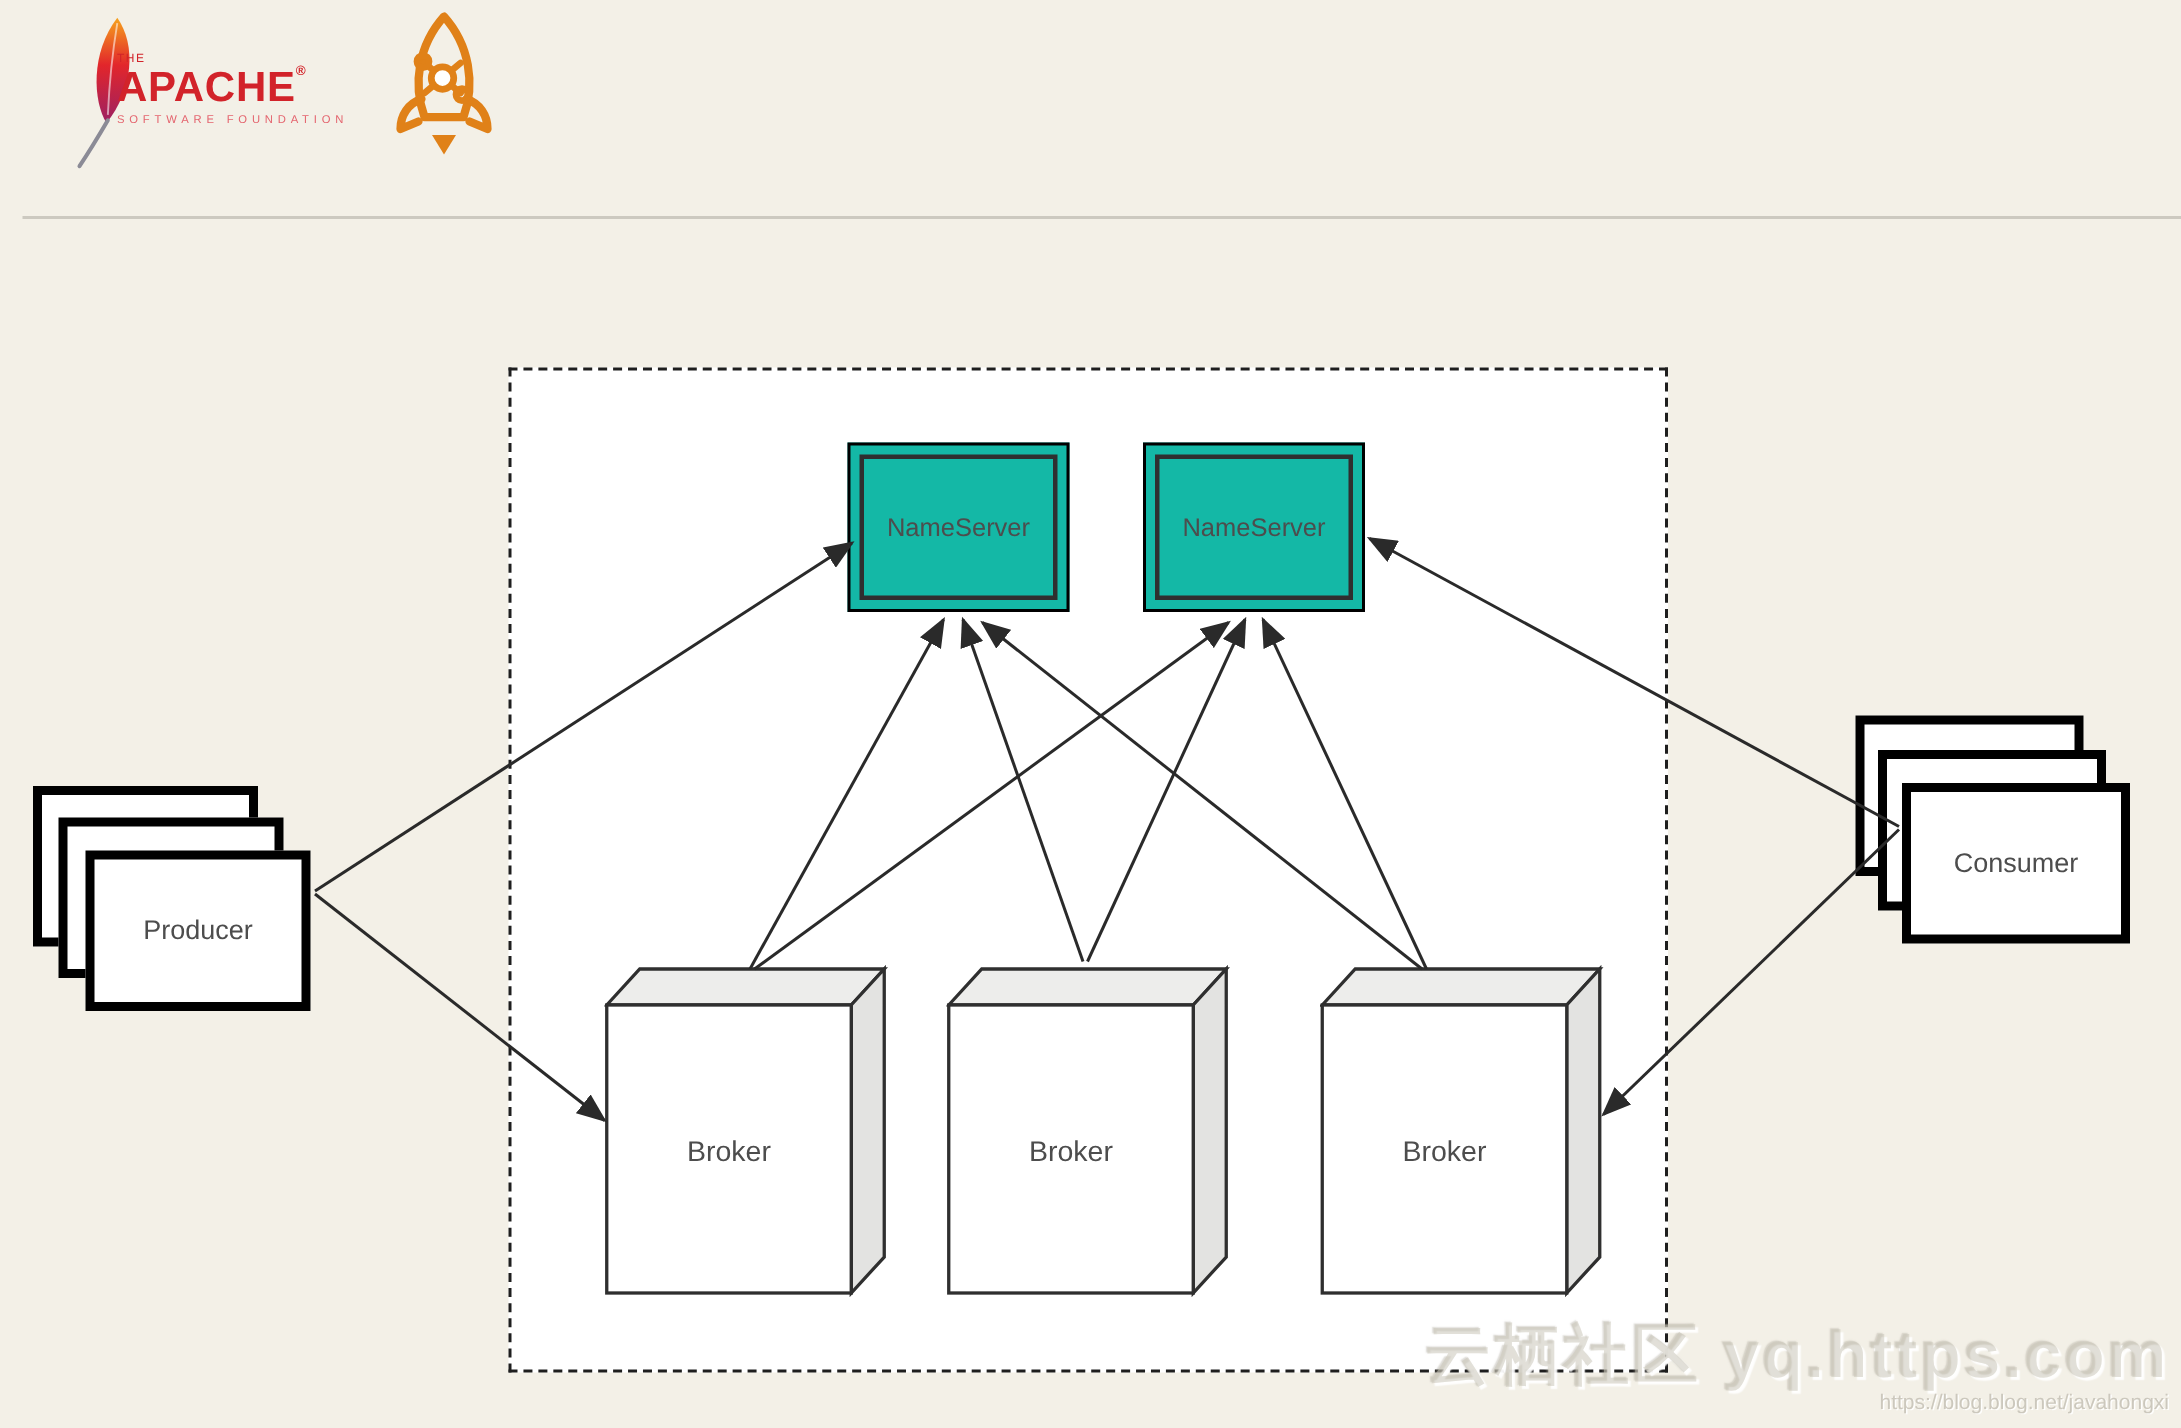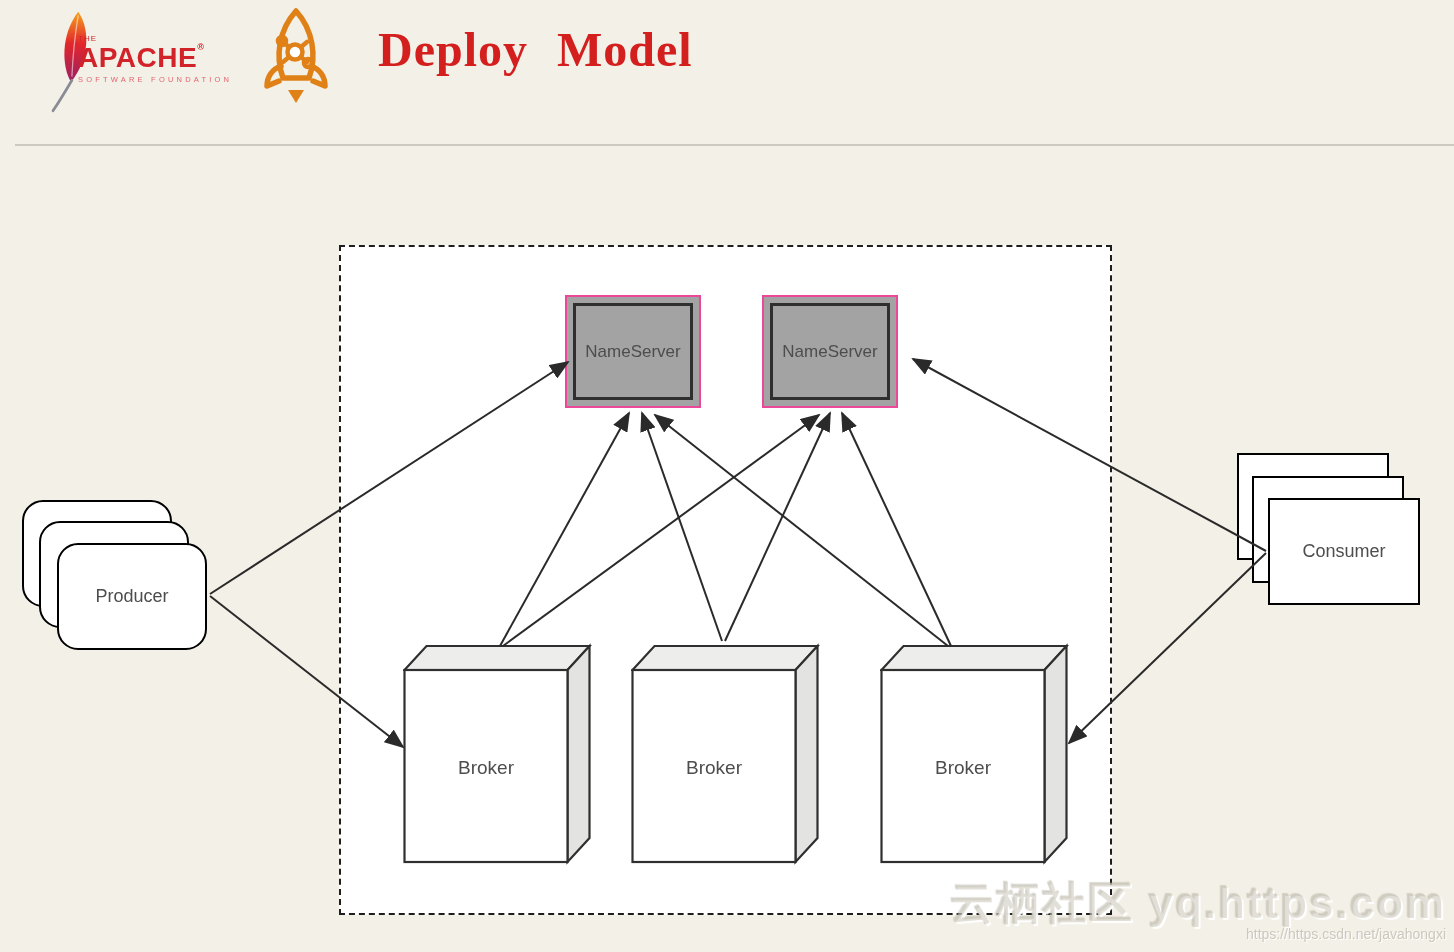--- a/index.html
+++ b/index.html
@@ -30,41 +30,41 @@
 
   
   .cluster-box {
     position:absolute; left:339px; top:245px; width:773px; height:670px;
     border:2px dashed #1e1e1e; background:#ffffff; z-index:1;
   }
   .node { position:absolute; z-index:2; }
   .node-label { color:#4d4d4d; }
 
   
-  .ns-box { width:136px; height:113px; border:2px solid #ec4899; background:#a3a3a3; }
+  .ns-box { width:148px; height:113px; border:2px solid #000000; background:#14b8a6; }
   .ns-inner {
     position:absolute; left:6px; top:6px; right:6px; bottom:6px;
     border:3px solid #2f2f2f; display:flex; align-items:center; justify-content:center;
     font-size:17px;
   }
   .ns1 { left:565px; top:295px; }
   .ns2 { left:762px; top:295px; }
 
   
   .broker { width:192px; height:224px; }
   .broker svg { display:block; }
   .broker text { font-family:"Liberation Sans", sans-serif; font-size:19px; fill:#4d4d4d; }
   .broker1 { left:403px; top:643px; }
   .broker2 { left:631px; top:643px; }
   .broker3 { left:880px; top:643px; }
 
   
-  .card { position:absolute; background:#fff; border:2px solid #000000; }
+  .card { position:absolute; background:#fff; border:6px solid #000000;margin-top:24px; }
   .card.front { display:flex; align-items:center; justify-content:center; font-size:18px; }
-  .producer-stack .card { width:150px; height:107px;border-radius:21px; }
+  .producer-stack .card { width:150px; height:107px; }
   .consumer-stack .card { width:152px; height:107px; }
 
   
   .edges-svg { position:absolute; left:0; top:0; width:1454px; height:952px; z-index:3; pointer-events:none; }
   .edges-svg line { stroke:#2a2a2a; stroke-width:2; }
 
   
   .watermark-big {
     position:absolute; right:8px; top:874px; z-index:4;
     font-size:44px; font-weight:bold; letter-spacing:2px; white-space:nowrap;
@@ -108,21 +108,20 @@
     <path d="M42,84 L58,84 L50,97 Z" fill="#e08118" stroke="none"></path>
     <g stroke-width="4.5">
       <line x1="37" y1="36" x2="61" y2="56"></line>
       <line x1="61" y1="36" x2="37" y2="56"></line>
       <circle cx="36" cy="35" r="4"></circle>
       <circle cx="62" cy="57" r="4"></circle>
       <circle cx="49" cy="46" r="7.5" fill="#fff"></circle>
     </g>
   </svg>
 
-  <div class="page-title">Deploy Model</div>
   <div class="divider"></div>
 </div>
 
 <div class="cluster-box"></div>
 
 <div class="node ns-box ns1">
   <div class="ns-inner node-label">NameServer</div>
 </div>
 <div class="node ns-box ns2">
   <div class="ns-inner node-label">NameServer</div>
@@ -179,13 +178,13 @@
       <line x1="722" y1="641" x2="642" y2="413" marker-end="url(#arrow)"></line>
       <line x1="725" y1="641" x2="830" y2="413" marker-end="url(#arrow)"></line>
       <line x1="948" y1="646" x2="655" y2="415" marker-end="url(#arrow)"></line>
       <line x1="951" y1="646" x2="842" y2="413" marker-end="url(#arrow)"></line>
       <line x1="1266" y1="551" x2="913" y2="359" marker-end="url(#arrow)"></line>
       <line x1="1266" y1="553" x2="1069" y2="743" marker-end="url(#arrow)"></line>
     </g>
 </svg>
 
 <div class="watermark-big">云栖社区 yq.https.com</div>
-<div class="watermark-url">https://https.csdn.net/javahongxi</div>
+<div class="watermark-url">https://blog.blog.net/javahongxi</div>
 
 </body></html>

